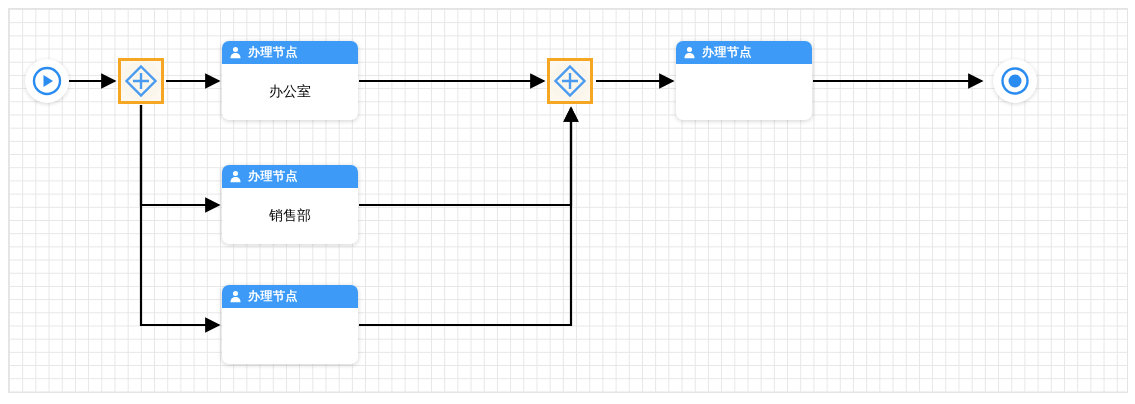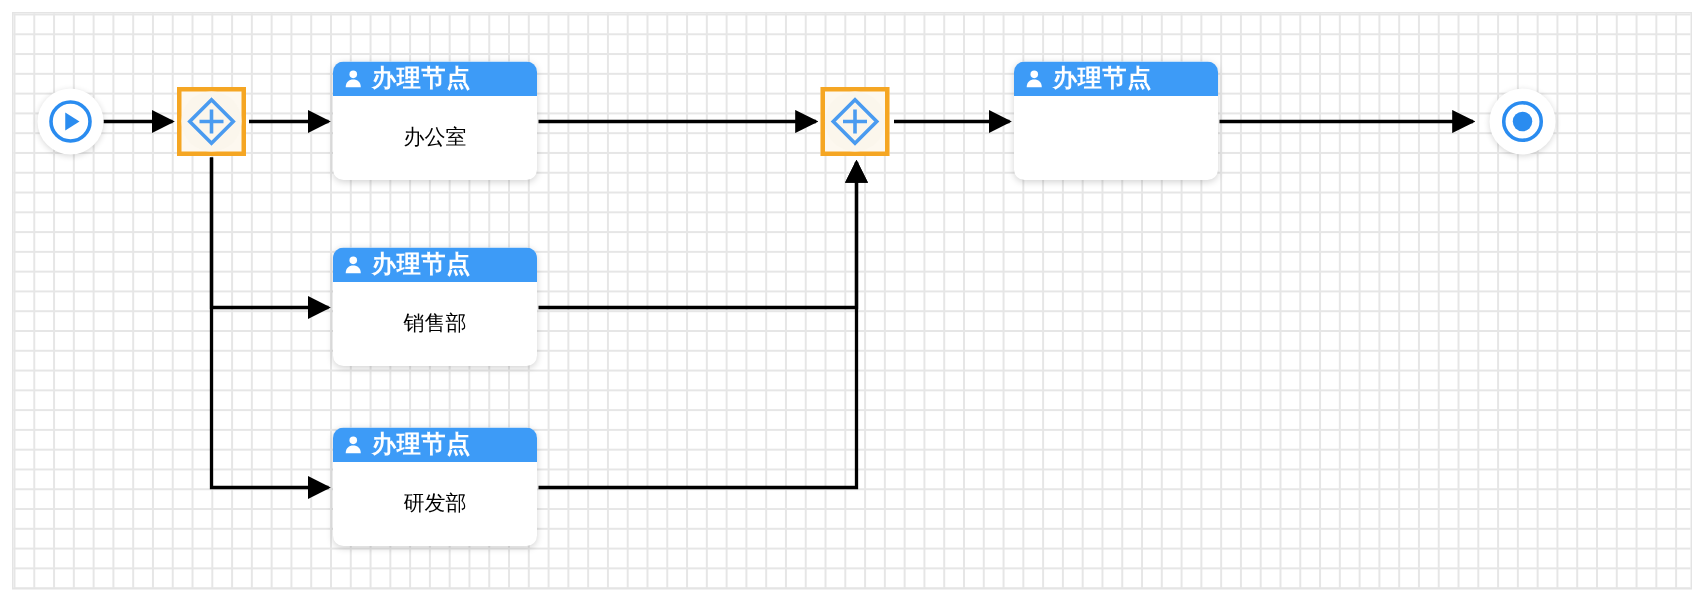--- a/index.html
+++ b/index.html
@@ -60,21 +60,21 @@
     box-shadow: 0 1px 5px rgba(0,0,0,0.18);
     overflow: hidden;
     display: flex; flex-direction: column;
   }
   .task-header {
     height: 23px;
     background: #3d9bf7;
     color: #ffffff;
     display: flex; align-items: center;
     padding-left: 7px;
-    font-size: 16px;
+    font-size: 12px;
     font-weight: bold;
     letter-spacing: 0.5px;
     flex: 0 0 auto;
   }
   .task-header .person { margin-right: 6px; display: flex; align-items: center; }
   .task-body {
     flex: 1 1 auto;
     display: flex; align-items: center; justify-content: center;
     color: #000000;
     font-size: 14px;
@@ -160,21 +160,20 @@
   <div class="node task-node" style="left:222px; top:285px;">
     <div class="task-header">
       <span class="person">
         <svg width="13" height="13" viewBox="0 0 16 16">
           <circle cx="8" cy="4.4" r="3.1" fill="#ffffff"></circle>
           <path d="M 1.8 15 C 1.8 10.6 4.6 8.6 8 8.6 C 11.4 8.6 14.2 10.6 14.2 15 Z" fill="#ffffff"></path>
         </svg>
       </span>
       <span>办理节点</span>
     </div>
-    <div class="task-body">研发部</div>
   </div>
 
   <div class="node gateway-node" style="left:547px; top:58px;">
     <div class="gateway-circle">
       <svg width="34" height="34" viewBox="0 0 34 34">
         <path d="M 17 2.5 L 31.5 17 L 17 31.5 L 2.5 17 Z" fill="none" stroke="#4a9bf0" stroke-width="2.4"></path>
         <path d="M 17 9 L 17 25 M 9 17 L 25 17" stroke="#4a9bf0" stroke-width="2.4" stroke-linecap="butt"></path>
       </svg>
     </div>
   </div>

